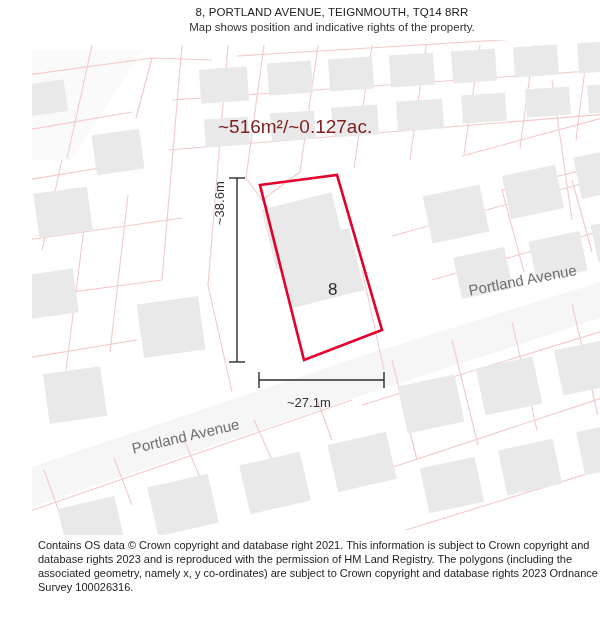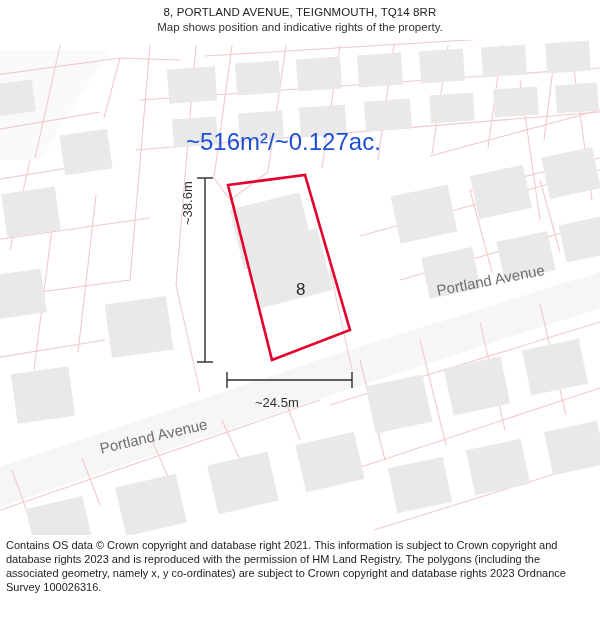--- a/index.html
+++ b/index.html
@@ -10,20 +10,21 @@
     width: 600px;
     height: 625px;
     background: #ffffff;
     font-family: "Liberation Sans", sans-serif;
     overflow: hidden;
   }
   .page {
     position: relative;
     width: 520px;
     height: 625px;
+    margin-left: 32px;
   }
   
   .header {
     position: absolute;
     top: 0;
     left: 0;
     width: 600px;
     height: 40px;
     text-align: center;
     padding-top: 5px;
@@ -55,23 +56,23 @@
   }
   
   .map-label {
     position: absolute;
     font-family: "Liberation Sans", sans-serif;
     color: #3b3b3b;
     white-space: nowrap;
   }
   .area-label {
     left: 186px;
-    top: 88px;
-    font-size: 24px;
-    color: #1d4ed8;
+    top: 76px;
+    font-size: 19px;
+    color: #7f1d1d;
   }
   .plot-number {
     left: 296px;
     top: 240px;
     font-size: 17px;
     color: #2b2b2b;
   }
   .dim-vert {
     left: 180px;
     top: 185px;
@@ -261,21 +262,21 @@
 
         <line x1="227" y1="340" x2="352" y2="340"></line>
         <line x1="227" y1="332" x2="227" y2="348"></line>
         <line x1="352" y1="332" x2="352" y2="348"></line>
       </g>
     </svg>
 
     <div class="map-label area-label">~516m²/~0.127ac.</div>
     <div class="map-label plot-number">8</div>
     <div class="map-label dim-vert">~38.6m</div>
-    <div class="map-label dim-horiz">~24.5m</div>
+    <div class="map-label dim-horiz">~27.1m</div>
     <div class="map-label street-1">Portland Avenue</div>
     <div class="map-label street-2">Portland Avenue</div>
   </div>
 
   <div class="footer">
     <p>Contains OS data © Crown copyright and database right 2021. This information is subject to Crown copyright and database rights 2023 and is reproduced with the permission of HM Land Registry. The polygons (including the associated geometry, namely x, y co-ordinates) are subject to Crown copyright and database rights 2023 Ordnance Survey 100026316.</p>
   </div>
 
 </div>
 

